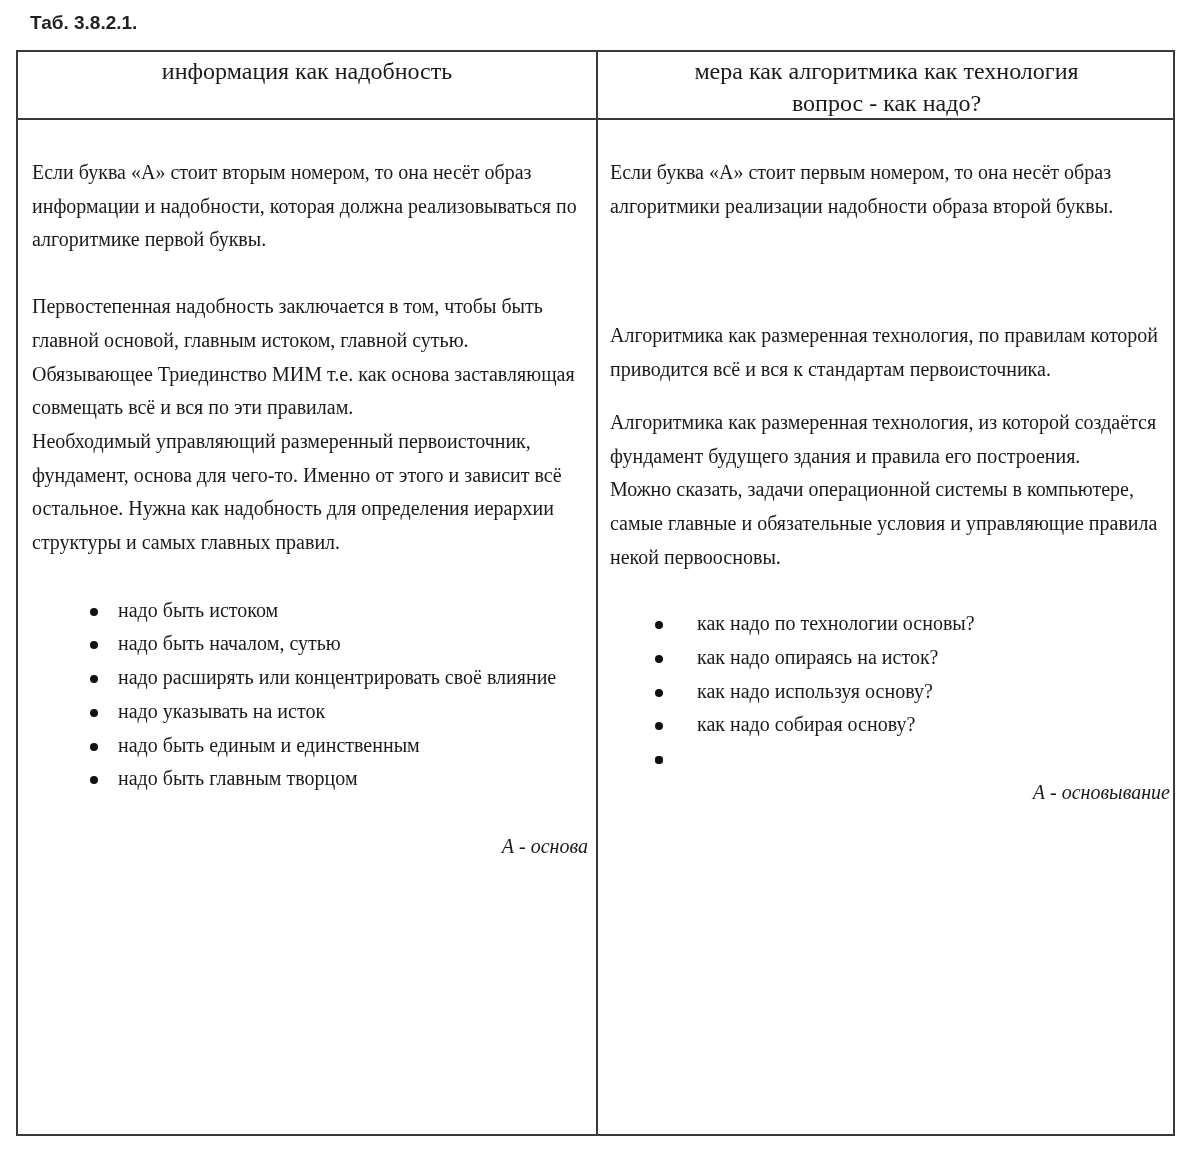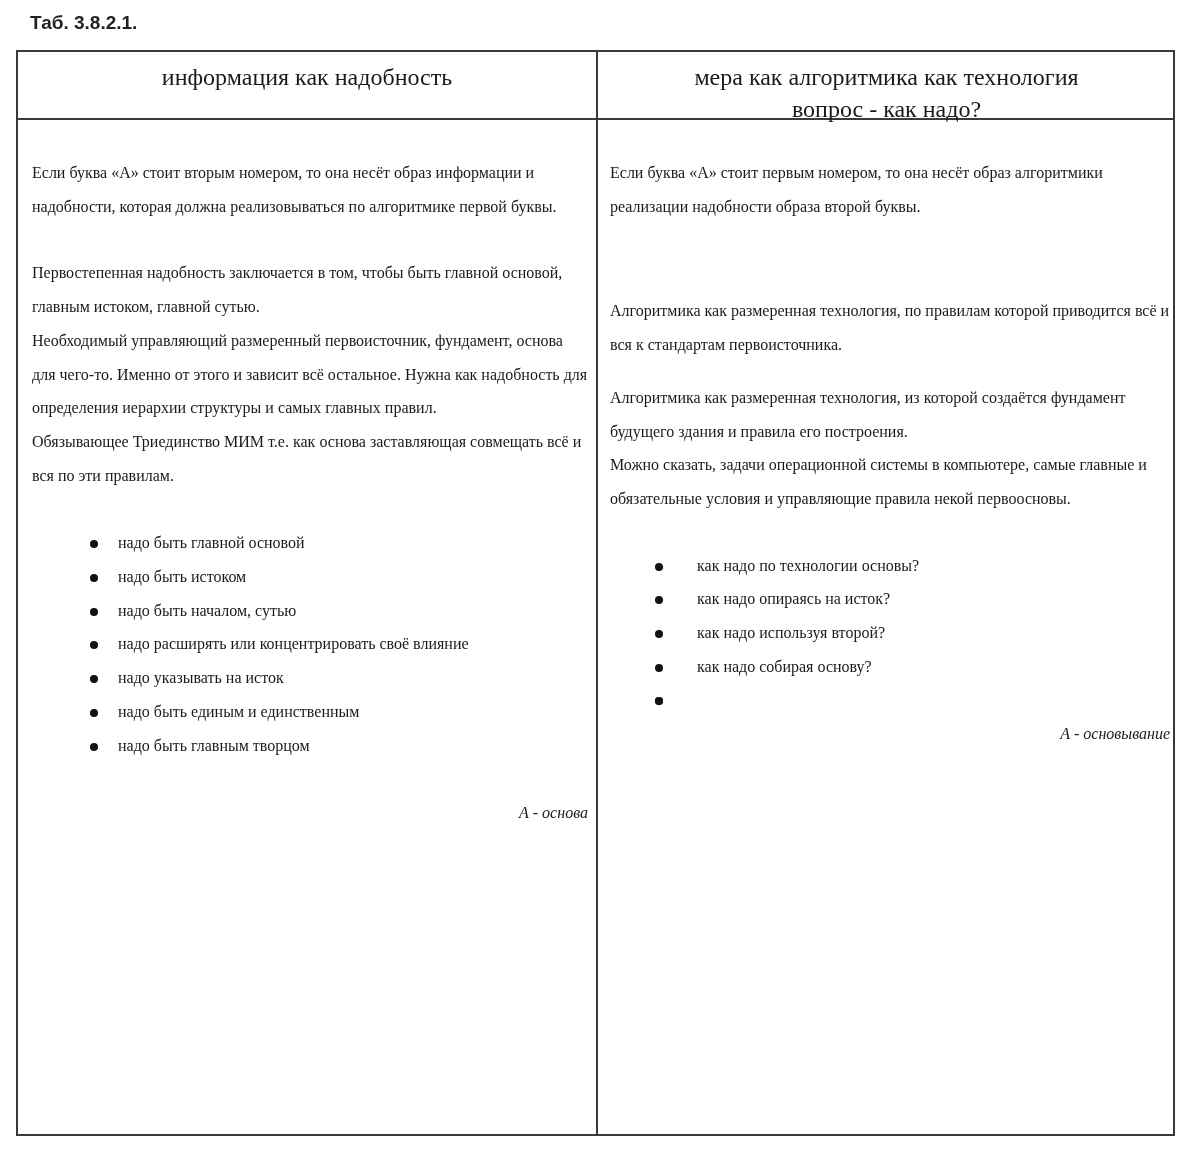--- a/index.html
+++ b/index.html
@@ -22,28 +22,28 @@
       position: absolute; left: 578px; top: 0; bottom: 0;
       width: 0; border-left: 2px solid #3a3a3a;
     }
     .hdiv {
       position: absolute; left: 0; right: 0; top: 66px;
       height: 0; border-top: 2px solid #3a3a3a;
     }
     .hcell {
       position: absolute; top: 0; height: 50px;
       text-align: center; font-size: 24px; line-height: 32px;
-      padding-top: 9px; box-sizing: border-box;
+      padding-top: 3px; box-sizing: border-box;
     }
     .hcell.left { left: 0; width: 578px; }
     .hcell.right { left: 580px; width: 577px; }
     .hcell div { display: block; }
     .col {
       position: absolute; top: 68px; bottom: 0;
-      font-size: 16px; line-height: 33.7px;
+      font-size: 20px; line-height: 33.7px;
     }
     .col.left { left: 14px; width: 556px; }
     .col.right { left: 592px; width: 560px; }
     p { margin: 0; }
     ul {
       list-style: none; margin: 0; padding: 0;
     }
     li { position: relative; }
     .bullet {
       position: absolute; width: 8px; height: 8px; border-radius: 50%;
@@ -68,42 +68,41 @@
     <div>информация как надобность</div>
   </div>
   <div class="hcell right">
     <div>мера как алгоритмика как технология</div>
     <div>вопрос - как надо?</div>
   </div>
 
   <div class="col left">
     <p style="margin-top:36px;">Если буква «А» стоит вторым номером, то она несёт образ информации и надобности, которая должна реализовываться по алгоритмике первой буквы.</p>
     <p style="margin-top:33px;">Первостепенная надобность заключается в том, чтобы быть главной основой, главным истоком, главной сутью.</p>
+    <p>Обязывающее Триединство МИМ т.е. как основа заставляющая совмещать всё и вся по эти правилам.</p>
     <p>Необходимый управляющий размеренный первоисточник, фундамент, основа для чего-то. Именно от этого и зависит всё остальное. Нужна как надобность для определения иерархии структуры и самых главных правил.</p>
-    <p>Обязывающее Триединство МИМ т.е. как основа заставляющая совмещать всё и вся по эти правилам.</p>
     <ul style="margin-top:34px;">
-      <li><span class="bullet"></span><span>надо быть главной основой</span></li>
       <li><span class="bullet"></span><span>надо быть истоком</span></li>
       <li><span class="bullet"></span><span>надо быть началом, сутью</span></li>
       <li><span class="bullet"></span><span>надо расширять или концентрировать своё влияние</span></li>
       <li><span class="bullet"></span><span>надо указывать на исток</span></li>
       <li><span class="bullet"></span><span>надо быть единым и единственным</span></li>
       <li><span class="bullet"></span><span>надо быть главным творцом</span></li>
     </ul>
     <p class="footer" style="margin-top:34px;">А - основа</p>
   </div>
 
   <div class="col right">
     <p style="margin-top:36px;">Если буква «А» стоит первым номером, то она несёт образ алгоритмики реализации надобности образа второй буквы.</p>
-    <p style="margin-top:71px;">Алгоритмика как размеренная технология, по правилам которой приводится всё и вся к стандартам первоисточника.</p>
+    <p style="margin-top:96px;">Алгоритмика как размеренная технология, по правилам которой приводится всё и вся к стандартам первоисточника.</p>
     <p style="margin-top:19px;">Алгоритмика как размеренная технология, из которой создаётся фундамент будущего здания и правила его построения.</p>
     <p>Можно сказать, задачи операционной системы в компьютере, самые главные и обязательные условия и управляющие правила некой первоосновы.</p>
     <ul style="margin-top:33px;">
       <li><span class="bullet"></span><span>как надо по технологии основы?</span></li>
       <li><span class="bullet"></span><span>как надо опираясь на исток?</span></li>
-      <li><span class="bullet"></span><span>как надо используя второй?</span></li>
+      <li><span class="bullet"></span><span>как надо используя основу?</span></li>
       <li><span class="bullet"></span><span>как надо собирая основу?</span></li>
       <li><span class="bullet"></span></li>
       <li style="padding-right:230px;"><span class="bullet"></span></li>
     </ul>
     <p class="footer" style="margin-top:34px;">А - основывание</p>
   </div>
 </div>
 
 </body></html>

